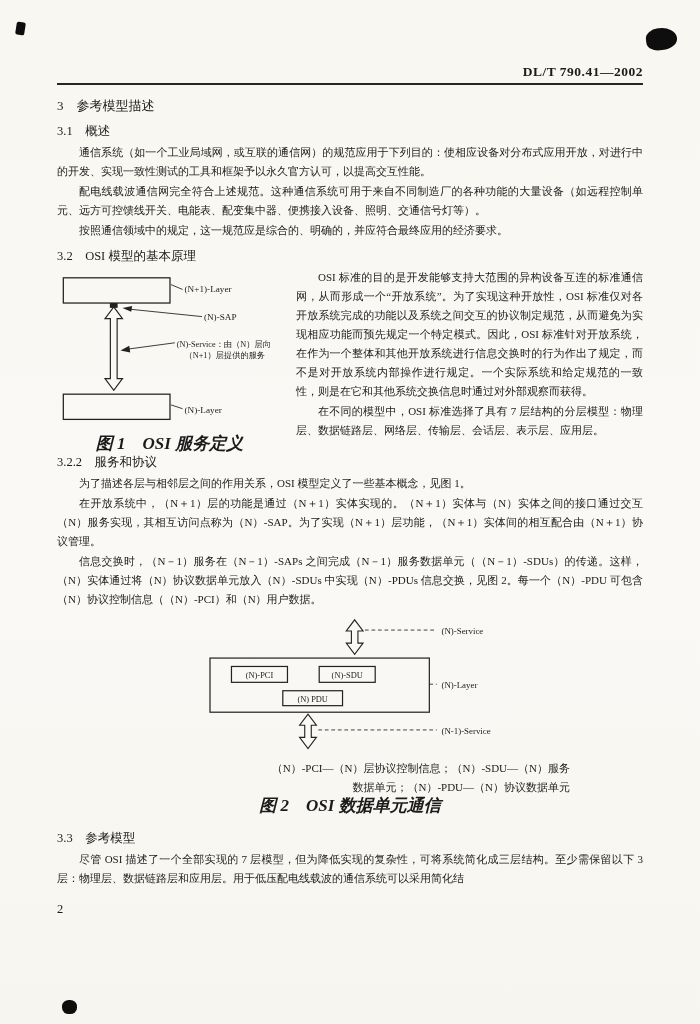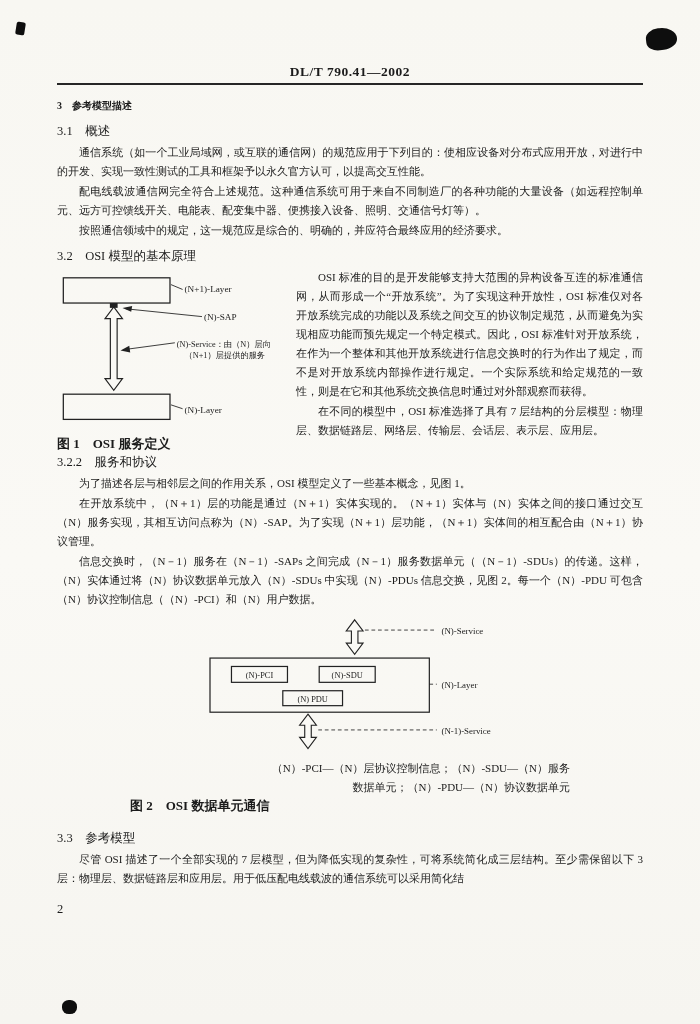--- a/index.html
+++ b/index.html
@@ -6,31 +6,31 @@
   html, body { width:700px; height:1024px; }
   body {
     position:relative;
     background:linear-gradient(180deg,#f8f7f2 0%, #faf9f5 55%, #f6f5f0 100%);
     font-family:"Liberation Serif","DejaVu Serif",serif;
     color:#1b1b1b;
     overflow:hidden;
   }
   .content { position:absolute; left:57px; top:62px; width:586px; }
 
-  .doc-header { text-align:center; }
+  .doc-header { text-align:right; }
   .doc-number { font-weight:bold; font-size:13.5px; letter-spacing:.5px; display:inline-block; }
   .header-rule { border-top:2px solid #262626; margin-top:3px; }
 
-  .h-sec { font-size:10px; font-weight:bold; margin:12px 0 4px; line-height:18px; }
+  .h-sec { font-size:13px; font-weight:normal; margin:12px 0 4px; line-height:18px; }
   .h-sub { font-size:12.5px; font-weight:normal; margin:8px 0 3px; line-height:17px; }
   .para  { font-size:11px; line-height:19px; text-align:justify; text-indent:2em; margin:1px 0;font-family:Liberation Serif, serif; }
 
   .fig1 { float:left; width:225px; margin:4px 14px 2px 0; }
   .fig1 svg { display:block; width:225px; height:160px; }
-  .fig-caption { text-align:left; font-size:13px; font-weight:bold; margin-top:4px; line-height:16px; }
+  .fig-caption { text-align:center; font-size:17px; font-weight:bold; margin-top:4px; line-height:16px;font-style:italic; }
 
   .after-fig { clear:left; }
 
   .fig2 { clear:both; width:440px; margin:8px auto 16px; text-align:center; }
   .fig2 svg { display:block; width:440px; height:140px; margin:0 auto; }
   .fig2-legend { font-size:11px; line-height:15px; text-align:right; margin-top:4px; }
   .fig2 .fig-caption { margin-top:3px; }
 
   .page-number { font-size:12.5px; margin-top:14px; }
 

